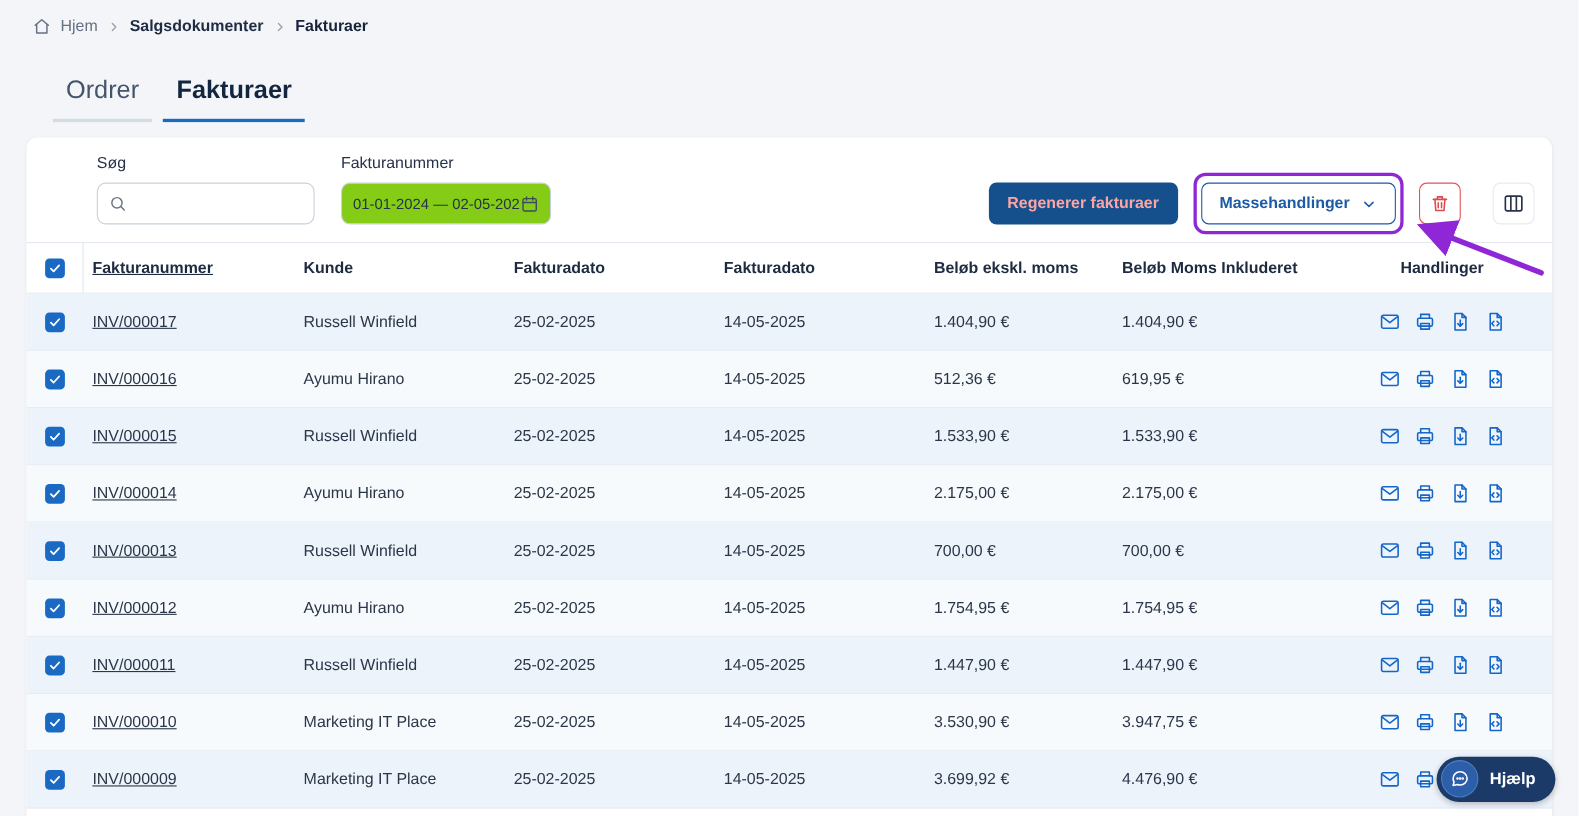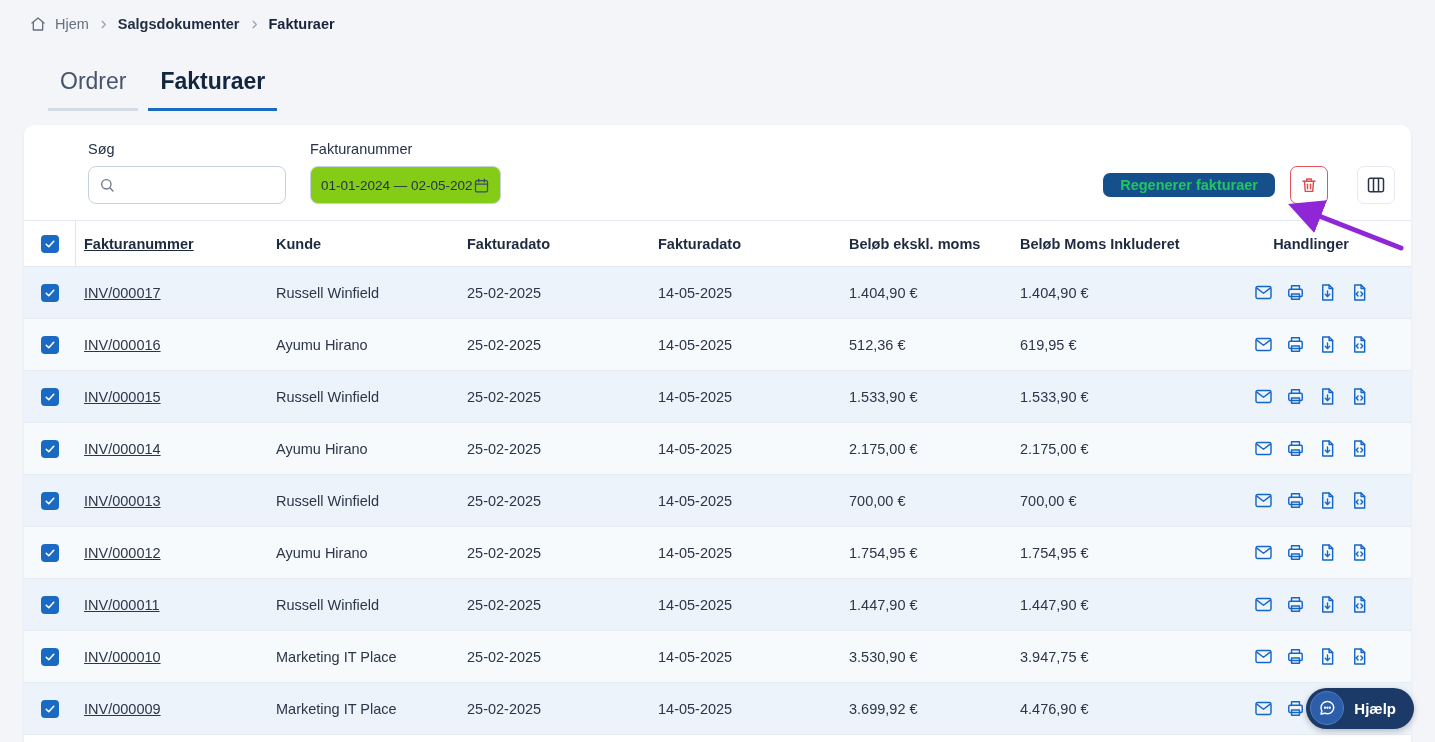--- a/index.html
+++ b/index.html
@@ -45,22 +45,22 @@
   }
   .search-box input { border:none; outline:none; width:100%; font-size:14px; font-family:inherit; background:transparent; }
   .date-box {
     width:191px; height:38px; border:1px solid #c8d1db; border-radius:8px;
     display:flex; align-items:center; justify-content:space-between;
     padding:0 10px; font-size:13.5px; color:#26324a; background:#84cc16; cursor:pointer;
   }
 
   .toolbar { margin-left:auto; display:flex; align-items:center; gap:15px; }
   .btn-primary {
-    height:24px; padding:0 17px; border:none; border-radius:7px;
-    background:#16508c; color:#22c55e; font-size:14.5px; font-weight:600;
+    height:38px; padding:0 17px; border:none; border-radius:7px;
+    background:#16508c; color:#fca5a5; font-size:14.5px; font-weight:600;
     font-family:inherit; cursor:pointer;
   }
   .bulk-wrap { position:relative; display:inline-flex; margin:0 6px; }
   .bulk-wrap::after {
     content:""; position:absolute; inset:-9px -7px;
     border:3.5px solid #8f27d6; border-radius:11px; pointer-events:none;
   }
   .btn-outline {
     height:38px; padding:0 16px; border:1px solid #1c5ba5; border-radius:7px;
     background:#fff; color:#1c5ba5; font-size:14.5px; font-weight:600;
@@ -172,20 +172,30 @@
               <line x1="3.5" y1="10" x2="20.5" y2="10"></line>
               <line x1="8" y1="3" x2="8" y2="7"></line>
               <line x1="16" y1="3" x2="16" y2="7"></line>
             </svg>
         </span>
       </div>
     </div>
 
     <div class="toolbar">
       <button class="btn-primary">Regenerer fakturaer</button>
+      <span class="bulk-wrap">
+        <button class="btn-outline">
+          <span>Massehandlinger</span>
+          <span style="display:flex;">
+            <svg width="15" height="15" viewBox="0 0 24 24" fill="none" stroke="currentColor" stroke-width="2.3" stroke-linecap="round" stroke-linejoin="round">
+                <path d="M6 9.5l6 6 6-6"></path>
+              </svg>
+          </span>
+        </button>
+      </span>
       <span class="icon-btn danger">
         <span style="display:flex;color:#dd4b4e;">
           <svg width="18" height="18" viewBox="0 0 24 24" fill="none" stroke="currentColor" stroke-width="1.9" stroke-linecap="round" stroke-linejoin="round">
               <path d="M4 7h16"></path>
               <path d="M9 7V4h6v3"></path>
               <path d="M6 7l1 13.5h10L18 7"></path>
               <path d="M10 11v6"></path>
               <path d="M14 11v6"></path>
             </svg>
         </span>

